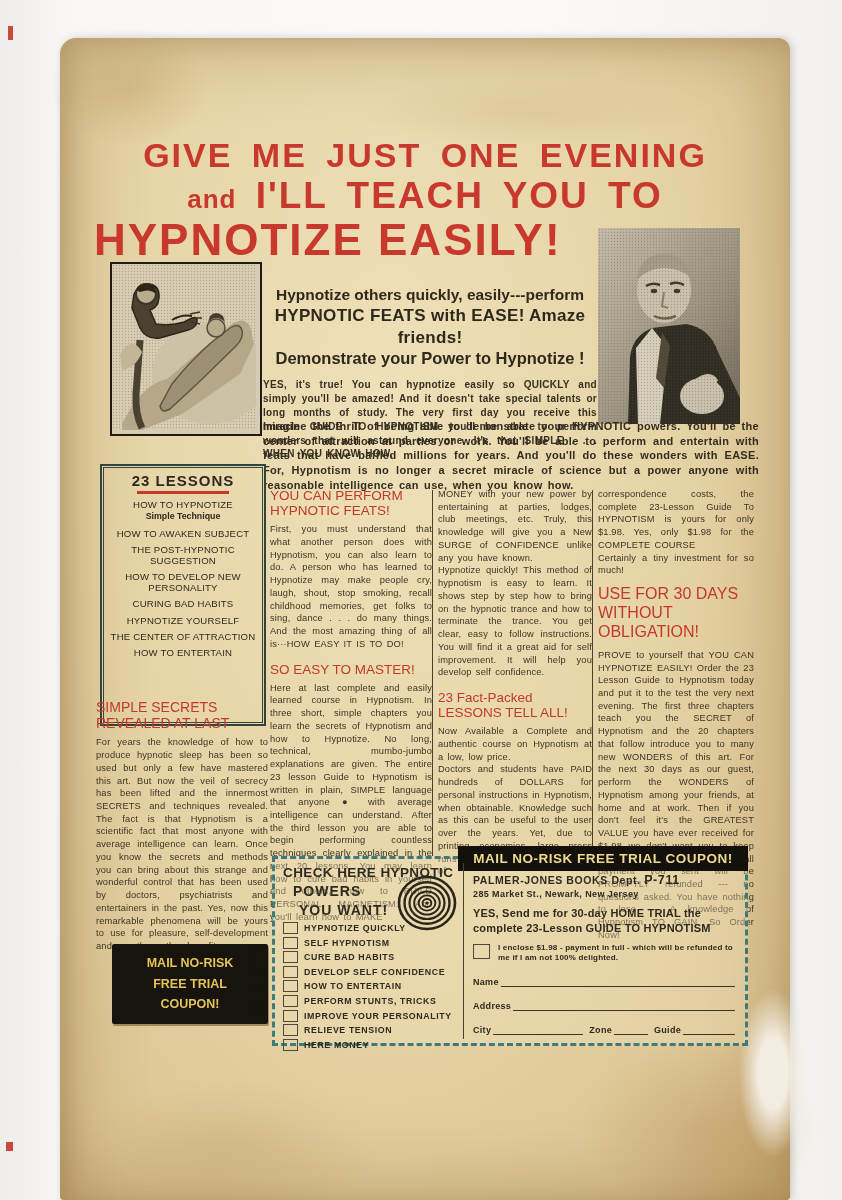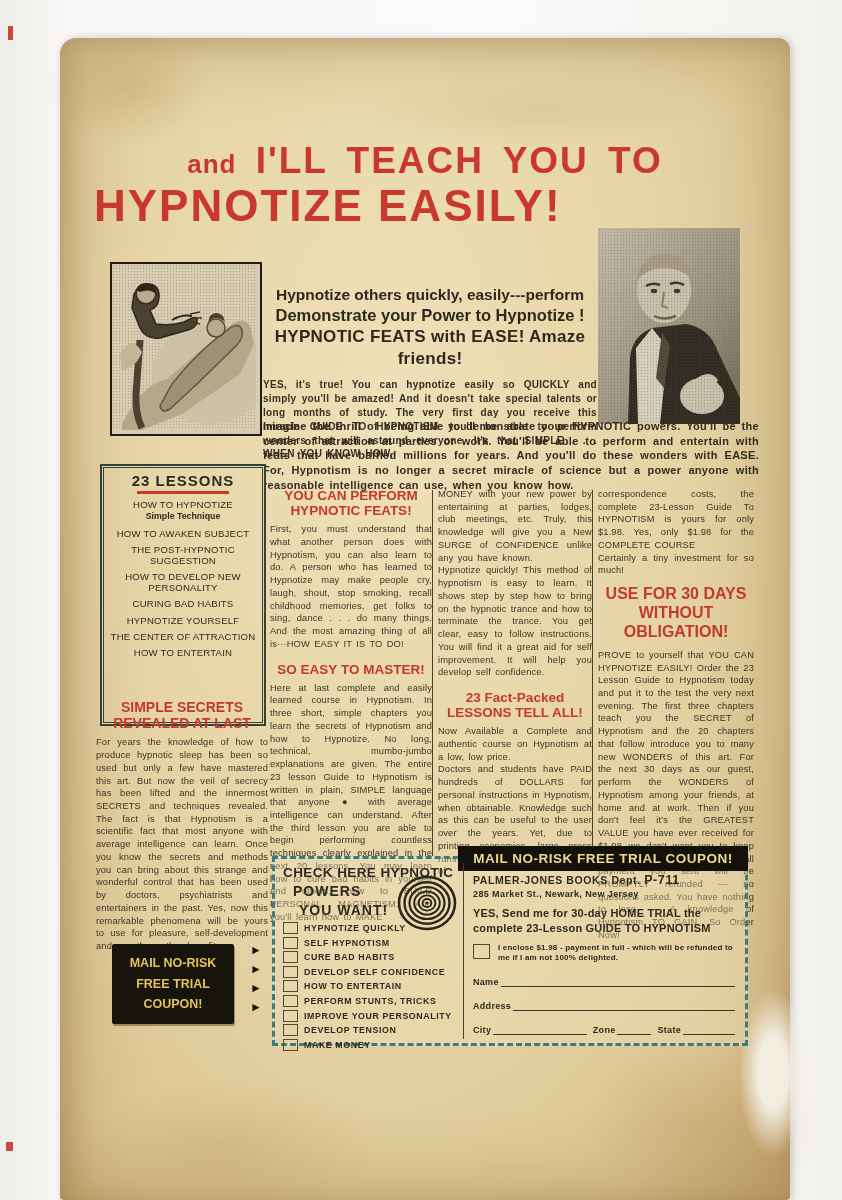--- a/index.html
+++ b/index.html
@@ -26,26 +26,26 @@
   .midcol{position:absolute;left:203px;top:247px;width:334px;color:#2e281d;}
   .subhead{font-weight:bold;text-align:center;line-height:1.28;}
   .sh1{font-size:15.5px;} .sh2{font-size:17px;letter-spacing:.3px;} .sh3{font-size:16.5px;}
   .intro{margin-top:9px;font-size:10px;font-weight:bold;text-align:justify;line-height:1.38;letter-spacing:.3px;word-spacing:2px;color:#372f22;}
   .imagine{position:absolute;left:203px;top:381px;width:496px;font-size:11px;font-weight:bold;text-align:justify;line-height:1.34;letter-spacing:.3px;word-spacing:2px;color:#332c20;}
   .lessons{position:absolute;left:40px;top:426px;width:154px;height:246px;border:2px solid #32443c;box-shadow:inset 0 0 0 1px #e6d4a6, inset 0 0 0 2px #32443c;padding:6px 4px;text-align:center;color:#2f2a1f;}
   .lessons-title{font-size:15px;font-weight:bold;letter-spacing:1px;}
   .lessons-rule{width:92px;height:3px;background:#c8382c;margin:2px auto 4px auto;}
   .lesson-item{font-size:9.6px;font-weight:normal;line-height:1.12;margin:5.5px 0;letter-spacing:.2px;}
   .lesson-sub{font-size:8.8px;font-weight:bold;margin-top:-4.5px;margin-bottom:8px;}
-  .red-head{color:#c23a2c;font-weight:bold;text-align:center;white-space:pre-line;line-height:1.12;}
+  .red-head{color:#c23a2c;font-weight:normal;text-align:left;white-space:pre-line;line-height:1.12;}
   .secrets{position:absolute;left:36px;top:662px;width:172px;color:#3a3225;}
   .secrets .red-head{font-size:14px;}
   .body-copy{font-size:9.3px;line-height:1.37;text-align:justify;letter-spacing:.15px;word-spacing:1.5px;color:#3c3426;white-space:pre-line;}
   .secrets .body-copy{margin-top:5px;}
-  .mailbox{position:absolute;left:52px;top:906px;width:122px;height:80px;background:#17130d;color:#e4c457;
+  .mailbox{position:absolute;left:52px;top:906px;width:156px;height:80px;background:#17130d;color:#e4c457;
     display:flex;align-items:center;justify-content:center;text-align:center;font-weight:bold;font-size:12.5px;line-height:1.65;white-space:pre-line;border-radius:2px;box-shadow:1px 2px 0 rgba(60,40,10,.4);}
   .arrows{position:absolute;left:190px;top:906px;display:flex;flex-direction:column;gap:7px;color:#17130d;font-size:12px;line-height:1;}
   .col{position:absolute;top:450px;color:#3c3426;}
   .col2{left:210px;width:162px;} .col3{left:378px;width:154px;} .col4{left:538px;width:156px;}
   .col .red-head{font-size:13.5px;margin-bottom:5px;}
   .col .mt{margin-top:11px;}
   .col4 .big-head{font-size:16px;line-height:1.18;margin:8px 0 7px 0;}
   .vrule{position:absolute;top:452px;width:1px;height:366px;background:#4a4030;}
   .coupon{position:absolute;left:212px;top:818px;width:470px;height:184px;border:3px dashed #3e7b7c;background:rgba(240,226,186,.35);}
   .coupon-banner{position:absolute;left:183px;top:-13px;right:-3px;height:25px;background:#14110c;color:#eeda8f;
@@ -82,20 +82,21 @@
 
 <div class="page">
 
   <div class="stain" style="left:-10px;top:-10px;width:160px;height:120px;background:radial-gradient(ellipse,rgba(158,112,48,.22),rgba(158,112,48,0) 70%);"></div>
   <div class="stain" style="left:520px;top:1000px;width:240px;height:180px;background:radial-gradient(ellipse,rgba(150,104,44,.20),rgba(150,104,44,0) 70%);"></div>
   <div class="stain" style="left:20px;top:1040px;width:300px;height:140px;background:radial-gradient(ellipse,rgba(150,104,44,.14),rgba(150,104,44,0) 70%);"></div>
   <div class="stain" style="left:300px;top:40px;width:340px;height:70px;background:radial-gradient(ellipse,rgba(150,104,44,.10),rgba(150,104,44,0) 70%);"></div>
   <div class="worn" style="right:-18px;top:950px;width:70px;height:170px;"></div>
 
   <div class="headline">
+    <div class="hl1">GIVE ME JUST ONE EVENING</div>
     <div class="hl2"><span class="small">and</span> <span>I'LL TEACH YOU TO</span></div>
     <div class="hl3">HYPNOTIZE EASILY!</div>
   </div>
 
   <div class="illus">
     <svg width="144" height="166" viewBox="0 0 144 166">
       <defs>
         <pattern id="ht" width="3" height="3" patternUnits="userSpaceOnUse">
           <circle cx="1.5" cy="1.5" r="0.7" fill="#8d8270"></circle>
         </pattern>
@@ -141,22 +142,22 @@
       <path d="M66,64 L64,78 L70,80" stroke="#8d8268" stroke-width="2" fill="none"></path>
       <path d="M56,88 Q66,93 78,88" stroke="#6e6448" stroke-width="2.5" fill="none"></path>
       <ellipse cx="104" cy="168" rx="22" ry="18" fill="#cbc2ad"></ellipse>
       <path d="M96,152 Q112,140 120,152 L112,168 Z" fill="#cbc2ad"></path>
       <rect width="142" height="196" fill="url(#ht2)" opacity="0.35"></rect>
     </svg>
   </div>
 
   <div class="midcol">
     <div class="subhead sh1">Hypnotize others quickly, easily---perform</div>
+    <div class="subhead sh2">HYPNOTIC FEATS with EASE! Amaze friends!</div>
     <div class="subhead sh3">Demonstrate your Power to Hypnotize !</div>
-    <div class="subhead sh2">HYPNOTIC FEATS with EASE! Amaze friends!</div>
     <div class="intro">YES, it's true! You can hypnotize easily so QUICKLY and simply you'll be amazed! And it doesn't take special talents or long months of study. The very first day you receive this miracle GUIDE TO HYPNOTISM you'll be able to perform wonders that will astound everyone. It's that SIMPLE . . . WHEN YOU KNOW HOW.</div>
   </div>
 
   <div class="imagine">Imagine the thrill of being able to demonstrate your HYPNOTIC powers. You'll be the center of attraction at parties or work. You'll be able to perform and entertain with feats that have baffled millions for years. And you'll do these wonders with EASE. For, Hypnotism is no longer a secret miracle of science but a power anyone with reasonable intelligence can use, when you know how.</div>
 
   <div class="lessons">
     <div class="lessons-title">23 LESSONS</div>
     <div class="lessons-rule"></div>
     <div class="lesson-item">HOW TO HYPNOTIZE</div>
     <div class="lesson-sub">Simple Technique</div>
@@ -256,25 +257,25 @@
         <div class="check-row">
             <span class="checkbox"></span>
             <span class="check-label">PERFORM STUNTS, TRICKS</span>
           </div>
         <div class="check-row">
             <span class="checkbox"></span>
             <span class="check-label">IMPROVE YOUR PERSONALITY</span>
           </div>
         <div class="check-row">
             <span class="checkbox"></span>
-            <span class="check-label">DEVELOP TENSION</span>
-          </div>
-        <div class="check-row">
-            <span class="checkbox"></span>
-            <span class="check-label">MAKE MONEY</span>
+            <span class="check-label">RELIEVE TENSION</span>
+          </div>
+        <div class="check-row">
+            <span class="checkbox"></span>
+            <span class="check-label">HERE MONEY</span>
           </div>
       </div>
     </div>
 
     <div class="coupon-vrule"></div>
 
     <div class="coupon-right">
       <div class="company"><span>PALMER-JONES BOOKS  Dept.</span> <span class="dept">P-711</span></div>
       <div class="addr">285 Market St., Newark, New Jersey</div>
       <div class="yes-line">YES, Send me for 30-day HOME TRIAL the complete 23-Lesson GUIDE TO HYPNOTISM</div>
@@ -288,19 +289,19 @@
       </div>
       <div class="field-row">
         <span class="field-label">Address</span>
         <span class="field-line"></span>
       </div>
       <div class="field-row">
         <span class="field-label">City</span>
         <span class="field-line"></span>
         <span class="field-label" style="margin-left:6px;">Zone</span>
         <span class="field-line short"></span>
-        <span class="field-label" style="margin-left:6px;">State</span>
+        <span class="field-label" style="margin-left:6px;">Guide</span>
         <span class="field-line mid"></span>
       </div>
     </div>
   </div>
 
 </div>
 
 </body></html>

